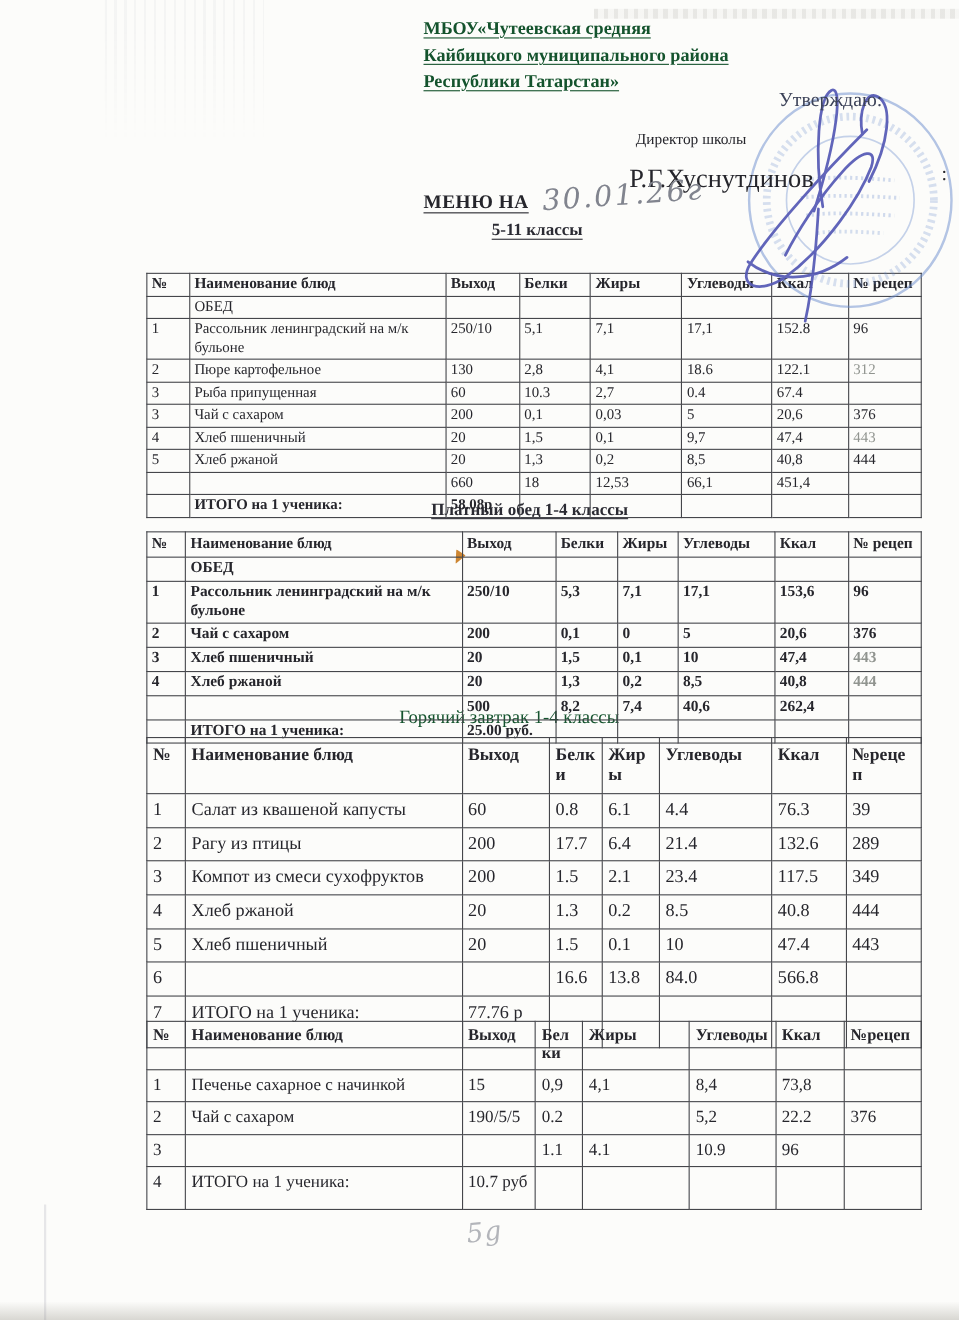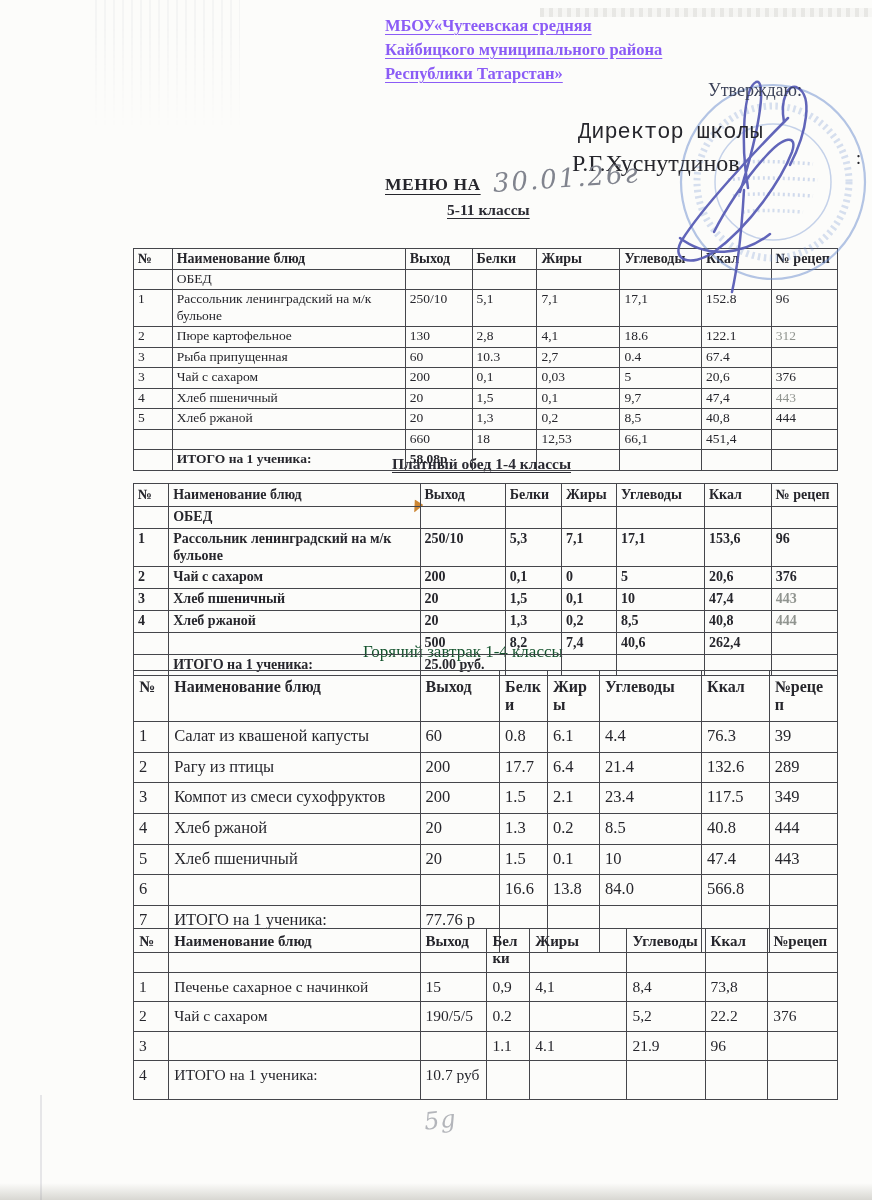--- a/index.html
+++ b/index.html
@@ -5,24 +5,24 @@
   html,body{margin:0;padding:0;}
   body{
     width:872px;height:1200px;position:relative;overflow:hidden;
     background:#fcfcfa;
     font-family:"Liberation Serif","DejaVu Serif",serif;
     color:#26262c;
   }
   .abs{position:absolute;}
 
   
-  .school-name{left:385px;top:14px;width:345px;font-weight:bold;font-size:16.5px;line-height:24px;color:#8b5cf6;}
+  .school-name{left:385px;top:14px;width:345px;font-weight:bold;font-size:16.5px;line-height:24px;color:#14532d;}
   .school-name div{text-decoration:underline;text-underline-offset:3px;}
   .approve{left:708px;top:80px;font-size:18px;color:#3c4258;z-index:5;}
-  .director-title{left:578px;top:120px;font-size:22px;z-index:5;font-family:Liberation Mono, monospace;}
+  .director-title{left:578px;top:120px;font-size:14px;z-index:5;}
   .director-name{left:572px;top:150px;font-size:24px;z-index:5;}
   .colon{left:856px;top:148px;font-size:18px;z-index:5;}
   .menu-line{left:385px;top:166px;z-index:5;}
   .menu-label{font-weight:bold;font-size:17.5px;text-decoration:underline;text-underline-offset:4px;padding-right:8px;letter-spacing:.5px;}
   .menu-date{
     display:inline-block;font-family:"DejaVu Serif",serif;font-style:italic;
     font-size:26px;color:#81848e;transform:rotate(-4deg) translateY(-3px);
     letter-spacing:2px;
   }
   .heading{font-weight:bold;font-size:15.5px;text-decoration:underline;text-underline-offset:3px;color:#2b2b33;}
@@ -482,21 +482,21 @@
         <td>5,2</td>
         <td>22.2</td>
         <td>376</td>
       </tr>
       <tr>
         <td>3</td>
         <td></td>
         <td></td>
         <td>1.1</td>
         <td>4.1</td>
-        <td>21.9</td>
+        <td>10.9</td>
         <td>96</td>
         <td></td>
       </tr>
       <tr>
         <td>4</td>
         <td>ИТОГО на 1 ученика:</td>
         <td>10.7 руб</td>
         <td></td>
         <td></td>
         <td></td>

